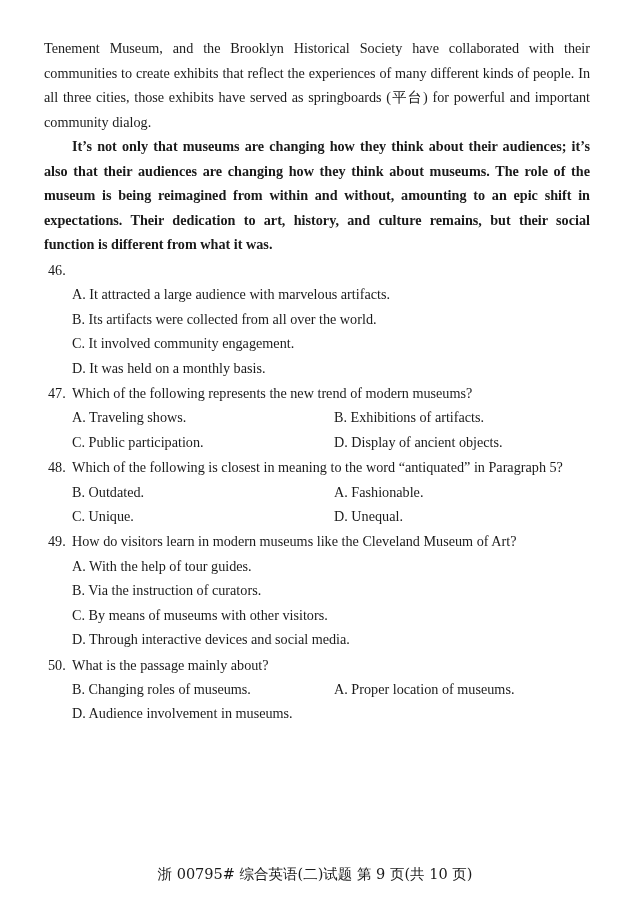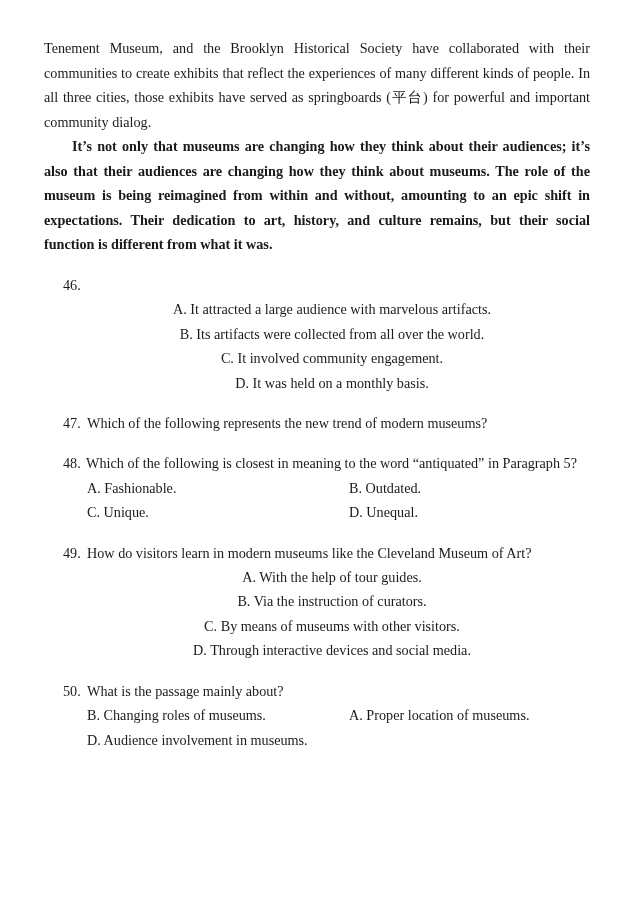--- a/index.html
+++ b/index.html
@@ -40,40 +40,39 @@
   }
   .questions {
     position: absolute;
     left: 47px;
     top: 257px;
     width: 546px;
     font-size: 14.2px;
     line-height: 24.4px;
   }
   .question {
-    margin: 16px;
+    margin: 1px;
   }
   .q-stem {
     display: flex;
     white-space: nowrap;
   }
   .q-num {
     display: inline-block;
     width: 24px;
   }
   .q-text {
     display: inline-block;
   }
   .options {
     padding-left: 24px;
   }
   .options.single .opt {
     display: block;
     white-space: nowrap;
-    text-align: center;
   }
   .options.grid {
     display: grid;
     grid-template-columns: 262px 260px;
   }
   .options.grid .opt {
     white-space: nowrap;
   }
   .footer {
     position: absolute;
@@ -108,30 +107,36 @@
         <span class="opt">C. It involved community engagement.</span>
         <span class="opt">D. It was held on a monthly basis.</span>
       </div>
     </div>
 
     <div class="question">
       <div class="q-stem">
         <span class="q-num">47.</span>
         <span class="q-text">Which of the following represents the new trend of modern museums?</span>
       </div>
+      <div class="options grid">
+        <span class="opt">A. Traveling shows.</span>
+        <span class="opt">B. Exhibitions of artifacts.</span>
+        <span class="opt">C. Public participation.</span>
+        <span class="opt">D. Display of ancient objects.</span>
+      </div>
     </div>
 
     <div class="question">
       <div class="q-stem">
         <span class="q-num">48.</span>
         <span class="q-text">Which of the following is closest in meaning to the word “antiquated” in Paragraph 5?</span>
       </div>
       <div class="options grid">
+        <span class="opt">B. Outdated.</span>
         <span class="opt">A. Fashionable.</span>
-        <span class="opt">B. Outdated.</span>
         <span class="opt">C. Unique.</span>
         <span class="opt">D. Unequal.</span>
       </div>
     </div>
 
     <div class="question">
       <div class="q-stem">
         <span class="q-num">49.</span>
         <span class="q-text">How do visitors learn in modern museums like the Cleveland Museum of Art?</span>
       </div>
@@ -150,14 +155,15 @@
       </div>
       <div class="options grid">
         <span class="opt">B. Changing roles of museums.</span>
         <span class="opt">A. Proper location of museums.</span>
         <span class="opt">D. Audience involvement in museums.</span>
       </div>
     </div>
 
   </div>
 
+  <div class="footer">浙 00795# 综合英语(二)试题 第 9 页(共 10 页)</div>
 
 </div>
 
 </body></html>

